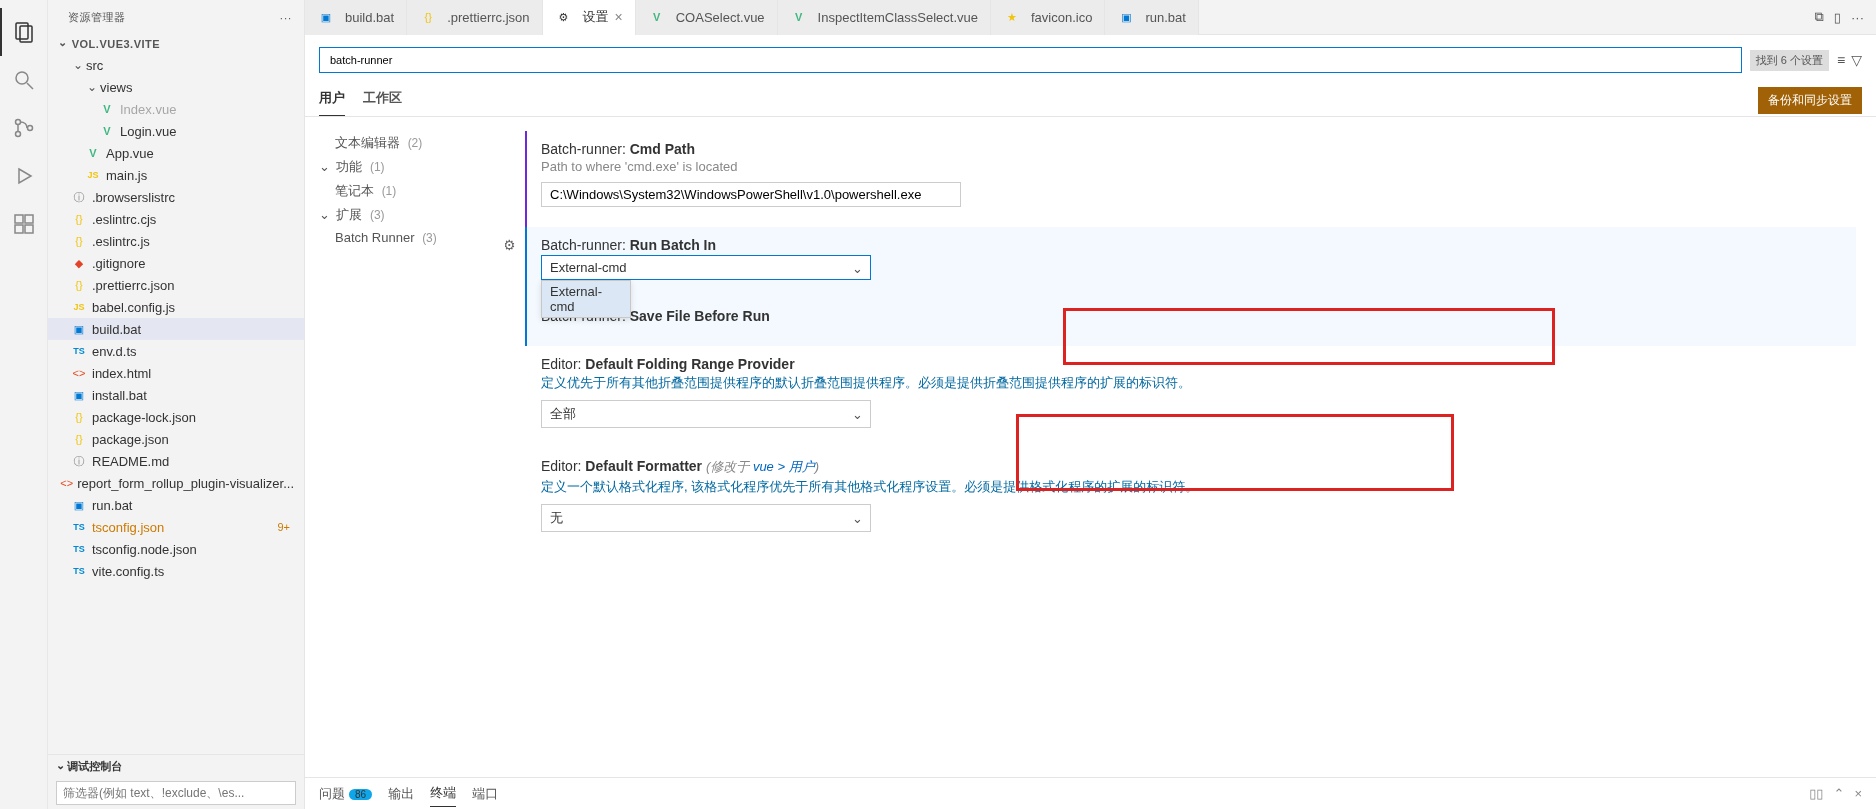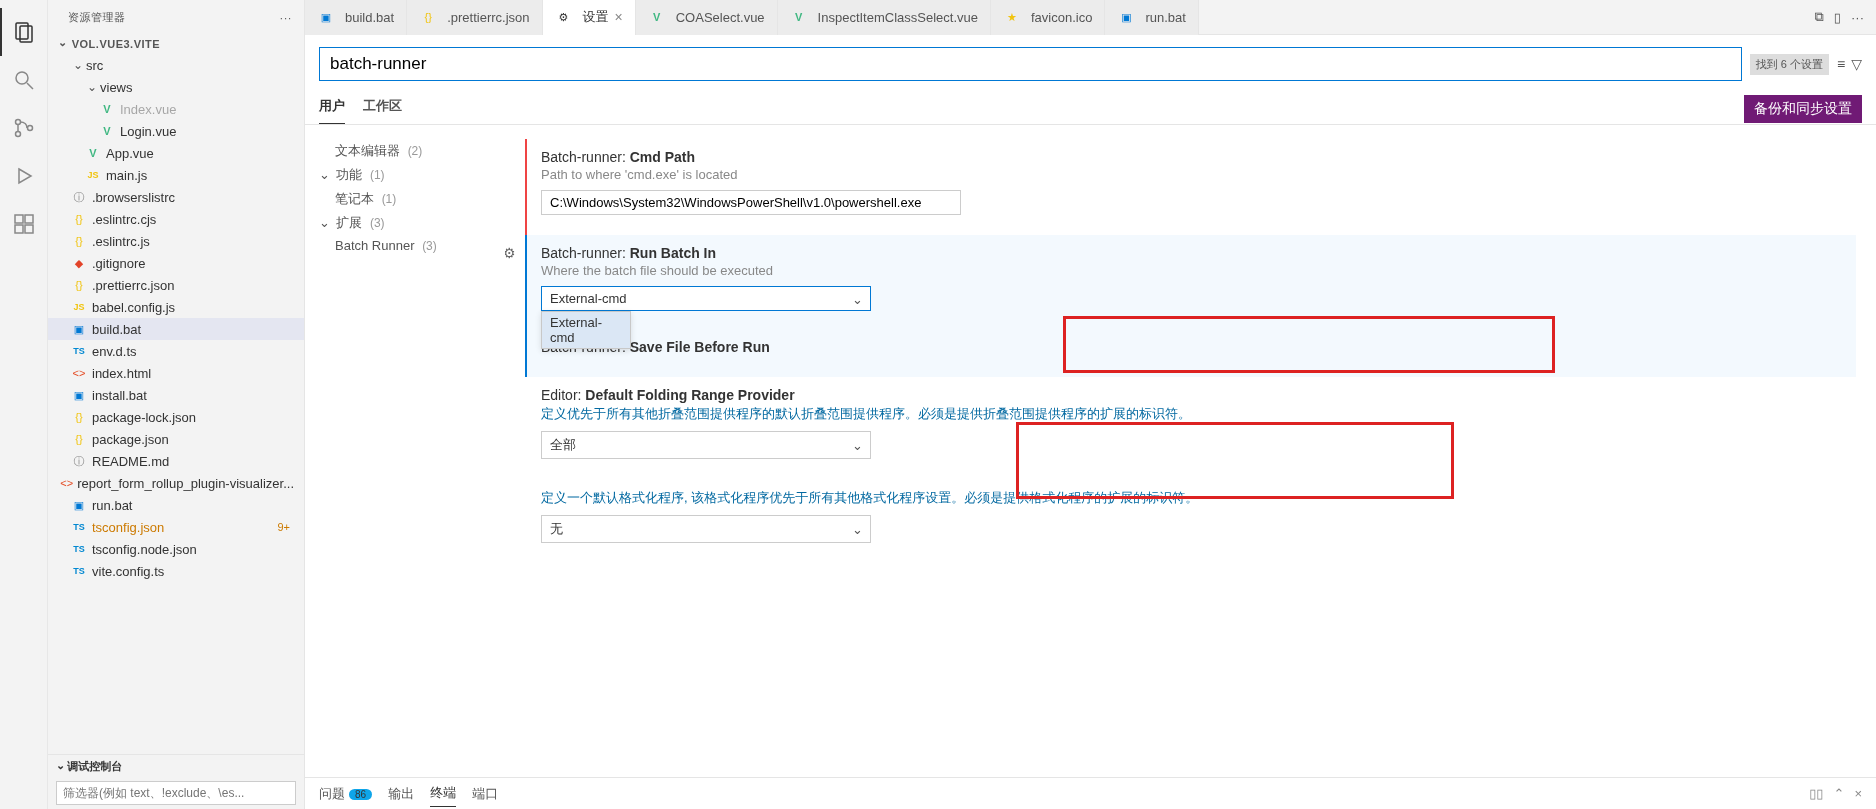--- a/index.html
+++ b/index.html
@@ -39,39 +39,39 @@
     .editor-area { flex: 1; display: flex; flex-direction: column; position: relative; }
     .tab-bar { display: flex; align-items: center; height: 35px; background: #f3f3f3; border-bottom: 1px solid #e5e5e5; }
     .tab { display: flex; align-items: center; height: 35px; padding: 0 12px; gap: 6px; border-right: 1px solid #e5e5e5; color: #555; font-size: 13px; cursor: pointer; background: #ececec; }
     .tab.active { background: #fff; color: #333; }
     .tab .close { color: #888; font-size: 14px; }
     .tab-actions { margin-left: auto; display: flex; align-items: center; gap: 10px; padding-right: 12px; color: #555; }
     .tab-actions span { cursor: pointer; }
 
     .settings-body { flex: 1; display: flex; flex-direction: column; overflow: hidden; }
     .settings-search-row { display: flex; align-items: center; padding: 12px 14px 4px 14px; gap: 8px; }
-    .settings-search { flex: 1; border: 1px solid #0078d4; padding: 6px 10px; font-size: 17px; }
+    .settings-search { flex: 1; border: 1px solid #0078d4; padding: 6px 10px; font-size: 11px; }
     .found-pill { background: #ddd; color: #555; padding: 3px 6px; font-size: 11px; }
     .filter-icons { display: flex; gap: 6px; color: #555; font-size: 14px; }
     .settings-scope-row { display: flex; align-items: center; justify-content: space-between; padding: 8px 14px 0 14px; border-bottom: 1px solid #e5e5e5; }
     .scope-tabs { display: flex; gap: 18px; font-weight: bold; }
     .scope-tab { padding: 4px 0 8px 0; font-size: 13px; cursor: pointer; color: #555; }
     .scope-tab.active { border-bottom: 1px solid #333; color: #333; }
-    .sync-btn { background: #701a75; color: #fff; border: none; padding: 5px 10px; font-size: 14px; cursor: pointer; }
+    .sync-btn { background: #a16207; color: #fff; border: none; padding: 5px 10px; font-size: 12px; cursor: pointer; }
 
     .settings-main { flex: 1; display: flex; overflow: hidden; }
     .settings-nav { width: 200px; padding: 14px 4px 14px 14px; color: #555; }
     .nav-item { padding: 3px 2px 3px 16px; cursor: pointer; }
     .nav-cat { padding: 3px 0; display: flex; align-items: center; gap: 4px; cursor: pointer; }
     .nav-count { color: #999; margin-left: 4px; font-size: 12px; }
 
     .settings-list { flex: 1; overflow: auto; padding: 14px 20px; position: relative; }
     .setting-item { padding: 10px 0 20px 14px; border-left: 2px solid transparent; position: relative; }
     .setting-item.current { border-left-color: #0078d4; background: #f3f9fe; }
-    .setting-item.marked { border-left: 2px solid #ef4444; }
+    .setting-item.marked { border-left: 2px solid #6d28d9; }
     .setting-title { font-size: 14px; color: #333; margin-bottom: 2px; }
     .setting-title .cat { font-weight: 400; }
     .setting-title .name { font-weight: 700; }
     .setting-desc { color: #888; font-size: 13px; margin-bottom: 8px; }
     .setting-desc-dark { color: #0369a1; font-size: 13px; margin-bottom: 8px; }
     .setting-scope-note { color: #888; font-style: italic; font-size: 13px; }
     .setting-scope-note .link { color: #0066bf; }
     .text-input { width: 420px; padding: 4px 8px; border: 1px solid #ccc; font-size: 13px; }
     .select-wrap { position: relative; display: inline-block; }
     .select-box { width: 330px; padding: 4px 28px 4px 8px; border: 1px solid #0078d4; font-size: 13px; background: #fff; cursor: pointer; }
@@ -355,21 +355,20 @@
 
         <div class="setting-item marked">
           <div class="setting-title"><span class="cat">Batch-runner:</span> <span class="name">Cmd Path</span></div>
           <div class="setting-desc">Path to where 'cmd.exe' is located</div>
           <input class="text-input" value="C:\Windows\System32\WindowsPowerShell\v1.0\powershell.exe" style="">
         </div>
 
         <div class="setting-item current">
           <span class="gear-indicator">⚙</span>
           <div class="setting-title"><span class="cat">Batch-runner:</span> <span class="name">Run Batch In</span></div>
-          <div class="setting-desc">Where the batch file should be executed</div>
           <div class="select-wrap">
             <div class="select-box">External-cmd</div>
             <span class="select-caret">⌄</span>
             <div class="dropdown">
               <div class="dropdown-item">External-cmd</div>
             </div>
           </div>
           <div style="height:28px"></div>
           <div class="setting-title"><span class="cat">Batch-runner:</span> <span class="name">Save File Before Run</span></div>
         </div>
@@ -377,20 +376,24 @@
         <div class="setting-item">
           <div class="setting-title"><span class="cat">Editor:</span> <span class="name">Default Folding Range Provider</span></div>
           <div class="setting-desc-dark">定义优先于所有其他折叠范围提供程序的默认折叠范围提供程序。必须是提供折叠范围提供程序的扩展的标识符。</div>
           <div class="select-wrap">
             <div class="select-box plain">全部</div>
             <span class="select-caret">⌄</span>
           </div>
         </div>
 
         <div class="setting-item">
+          <div class="setting-title">
+            <span class="cat">Editor:</span> <span class="name">Default Formatter</span>
+            <span class="setting-scope-note"> <span>(修改于 </span><span class="link">vue &gt; 用户</span><span>)</span></span>
+          </div>
           <div class="setting-desc-dark">定义一个默认格式化程序, 该格式化程序优先于所有其他格式化程序设置。必须是提供格式化程序的扩展的标识符。</div>
           <div class="select-wrap">
             <div class="select-box plain">无</div>
             <span class="select-caret">⌄</span>
           </div>
         </div>
       </div>
     </div>
   </div>
 

